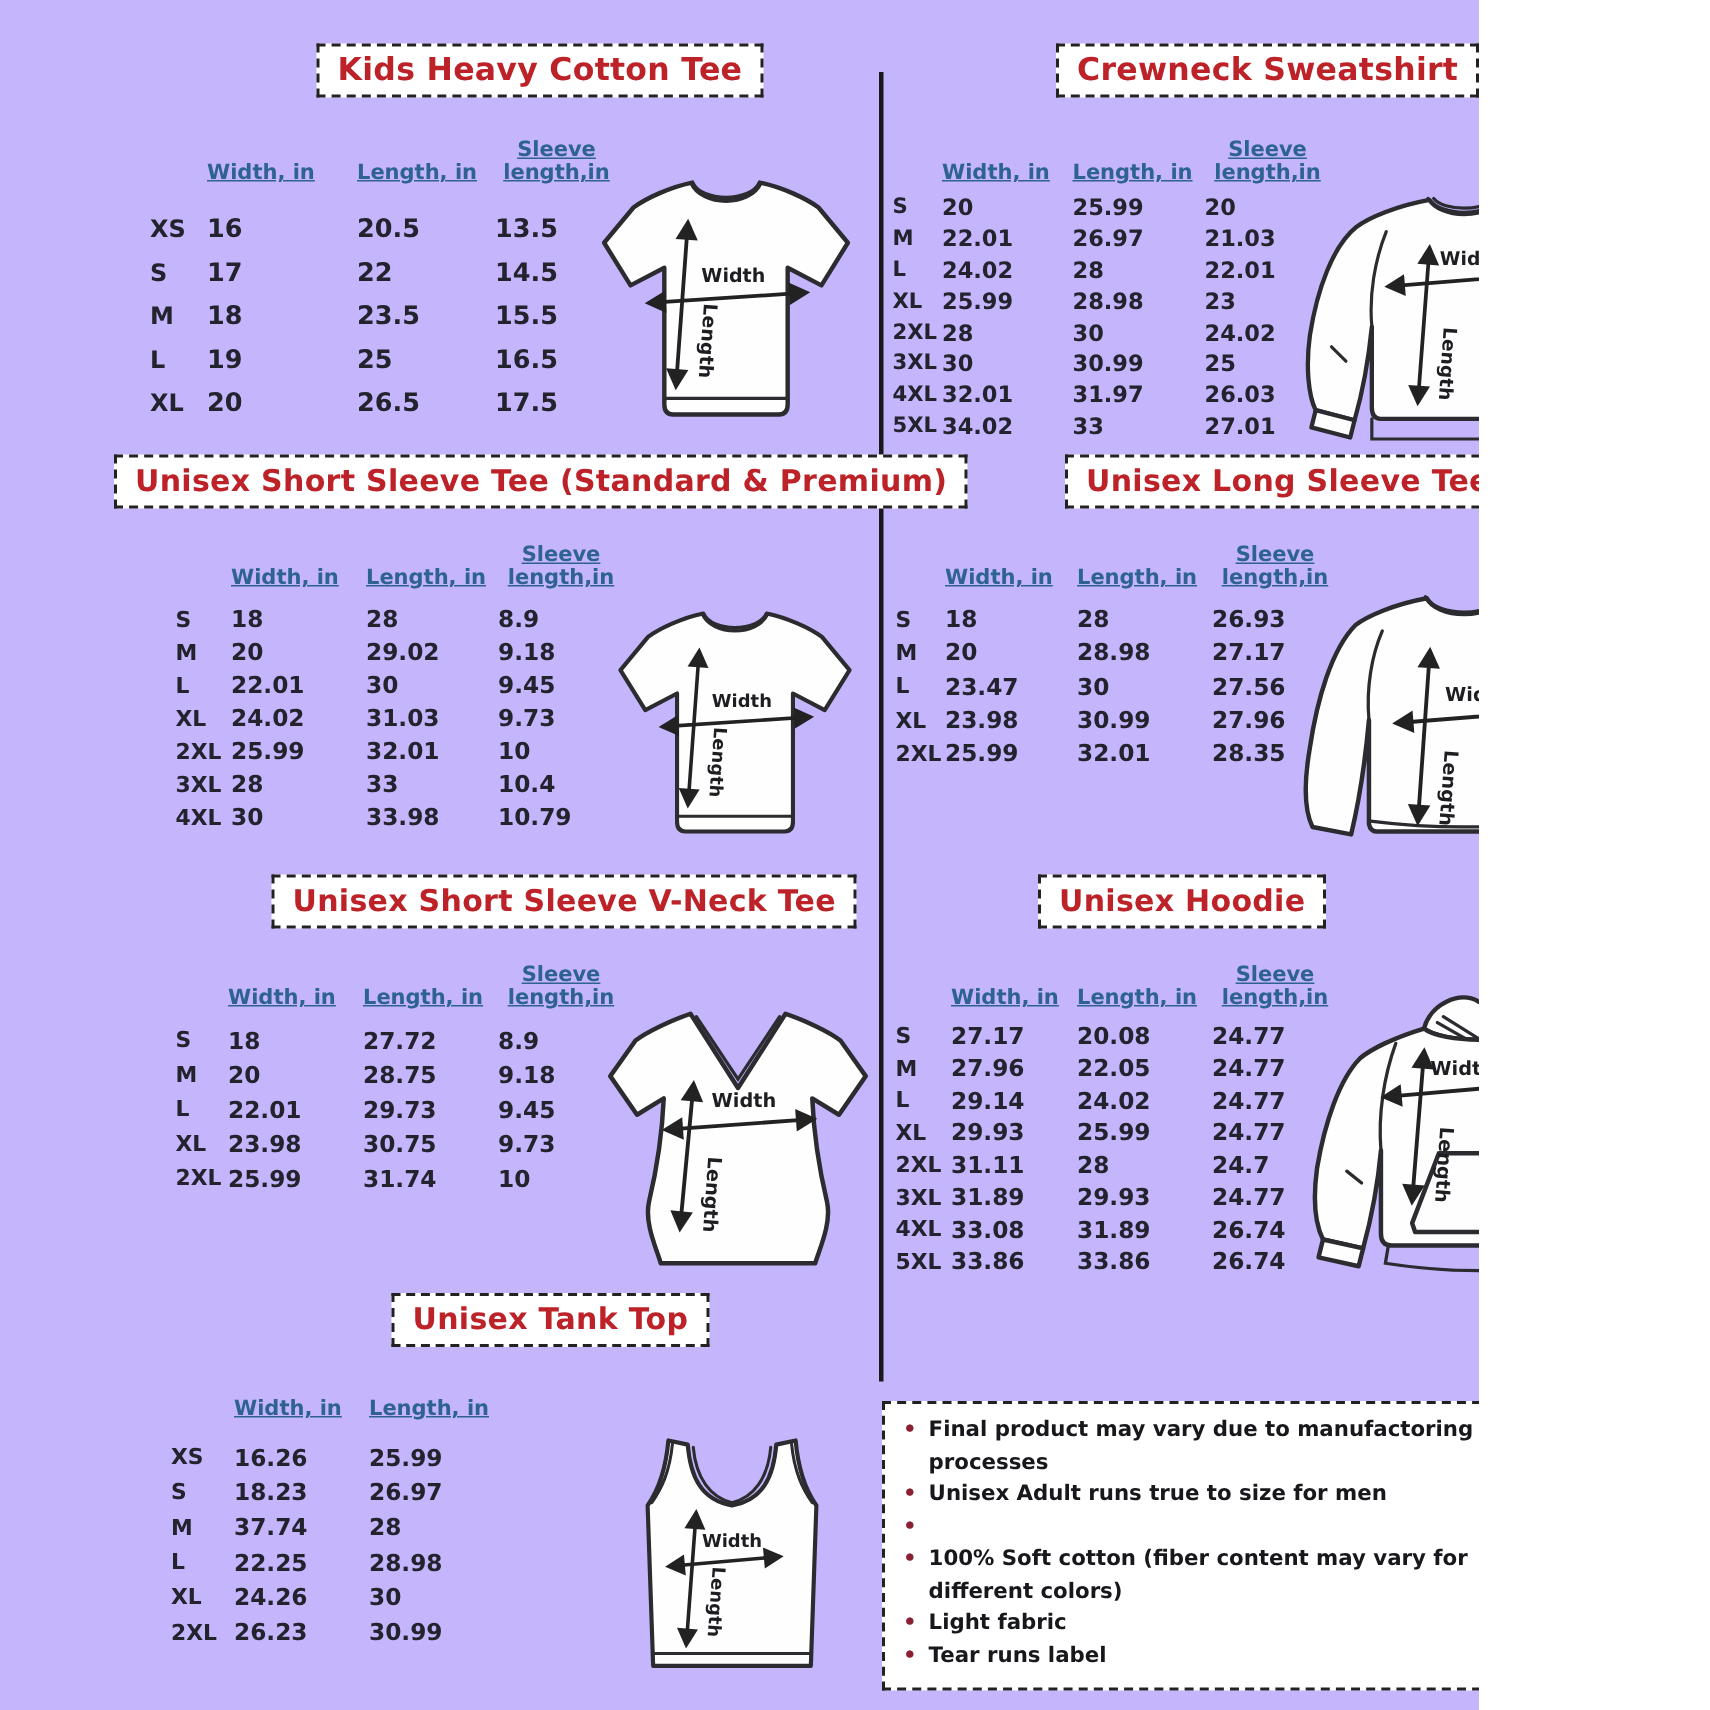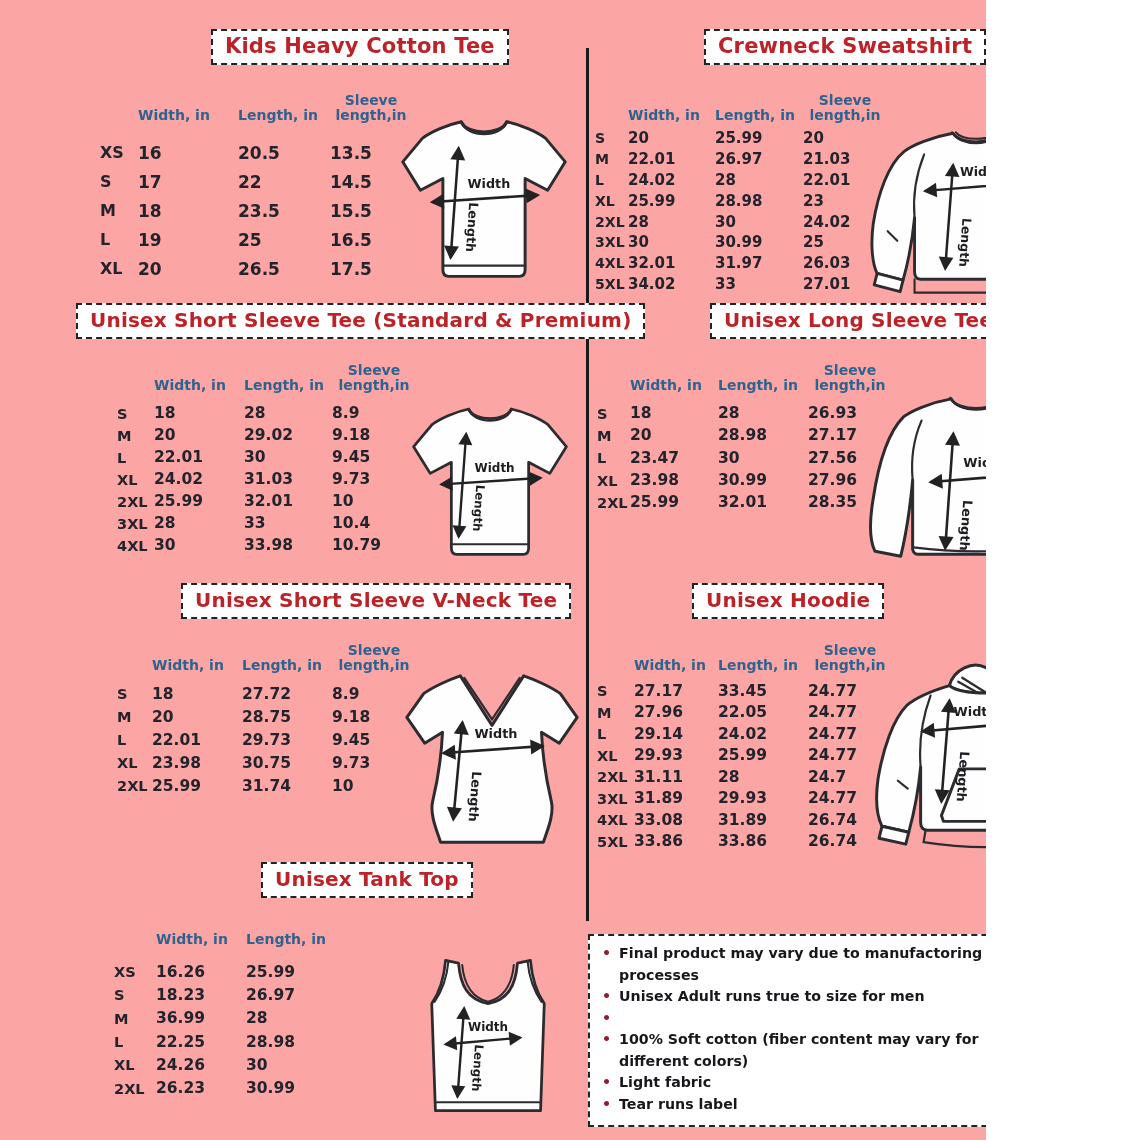--- a/index.html
+++ b/index.html
@@ -9,41 +9,41 @@
     --bullet-red:#8c2033;
     --line:#1a1a1a;
   }
   html,body{margin:0;padding:0}
   body{
     width:1140px;height:1140px;
     background:#fff;
     font-family:"DejaVu Sans","Liberation Sans",sans-serif;
     color:var(--ink);
   }
-  .page{position:relative;width:986px;height:1140px;overflow:hidden;background:#fca5a5}
+  .page{position:relative;width:986px;height:1140px;overflow:hidden;background:#c4b5fd}
 
   .title-box{
     position:absolute;
     border:2.5px dashed #222;
     padding:3px 12px 5px;
     color:var(--title-red);
     font-weight:700;
     white-space:nowrap;
     letter-spacing:.2px;
     background:#fff;
   }
 
   .size-table{position:absolute;font-weight:700;color:var(--ink)}
   .trow{display:grid;grid-template-columns:var(--cols);align-items:center;height:var(--rh,22px)}
   .thead{height:auto;min-height:40px;align-items:end;margin-bottom:var(--hgap,10px)}
   .tcell{white-space:nowrap}
   .hcell{
     color:var(--header-blue);
     font-size:14px;line-height:1.12;
-    white-space:pre-line;font-weight:700;
+    white-space:pre-line;font-weight:700;text-decoration:underline;
   }
   .sleeve{text-align:center;transform:translateX(-4px)}
   .scell{font-size:.94em}
 
   .divider{position:absolute;background:var(--line)}
 
   .notes{
     position:absolute;left:588px;top:934px;width:470px;
     border:2.5px dashed #222;background:#fff;
     padding:7px 12px 9px;box-sizing:border-box;
@@ -257,21 +257,21 @@
         <span class="tcell vcell">16.26</span>
         <span class="tcell vcell">25.99</span>
       </div>
       <div class="trow">
         <span class="tcell scell">S</span>
         <span class="tcell vcell">18.23</span>
         <span class="tcell vcell">26.97</span>
       </div>
       <div class="trow">
         <span class="tcell scell">M</span>
-        <span class="tcell vcell">36.99</span>
+        <span class="tcell vcell">37.74</span>
         <span class="tcell vcell">28</span>
       </div>
       <div class="trow">
         <span class="tcell scell">L</span>
         <span class="tcell vcell">22.25</span>
         <span class="tcell vcell">28.98</span>
       </div>
       <div class="trow">
         <span class="tcell scell">XL</span>
         <span class="tcell vcell">24.26</span>
@@ -446,21 +446,21 @@
       <div class="trow thead">
         <span class="tcell"></span>
         <span class="tcell hcell">Width, in</span>
         <span class="tcell hcell">Length, in</span>
         <span class="tcell hcell sleeve">Sleeve
 length,in</span>
       </div>
       <div class="trow">
         <span class="tcell scell">S</span>
         <span class="tcell vcell">27.17</span>
-        <span class="tcell vcell">33.45</span>
+        <span class="tcell vcell">20.08</span>
         <span class="tcell vcell">24.77</span>
       </div>
       <div class="trow">
         <span class="tcell scell">M</span>
         <span class="tcell vcell">27.96</span>
         <span class="tcell vcell">22.05</span>
         <span class="tcell vcell">24.77</span>
       </div>
       <div class="trow">
         <span class="tcell scell">L</span>

